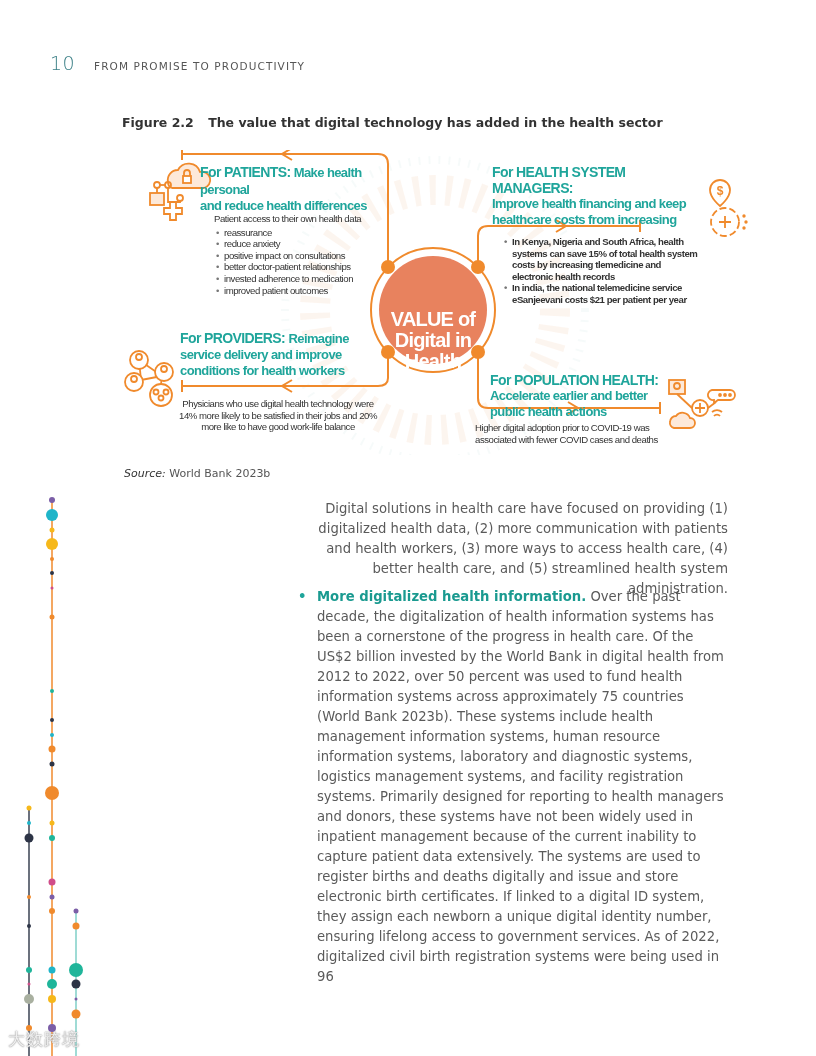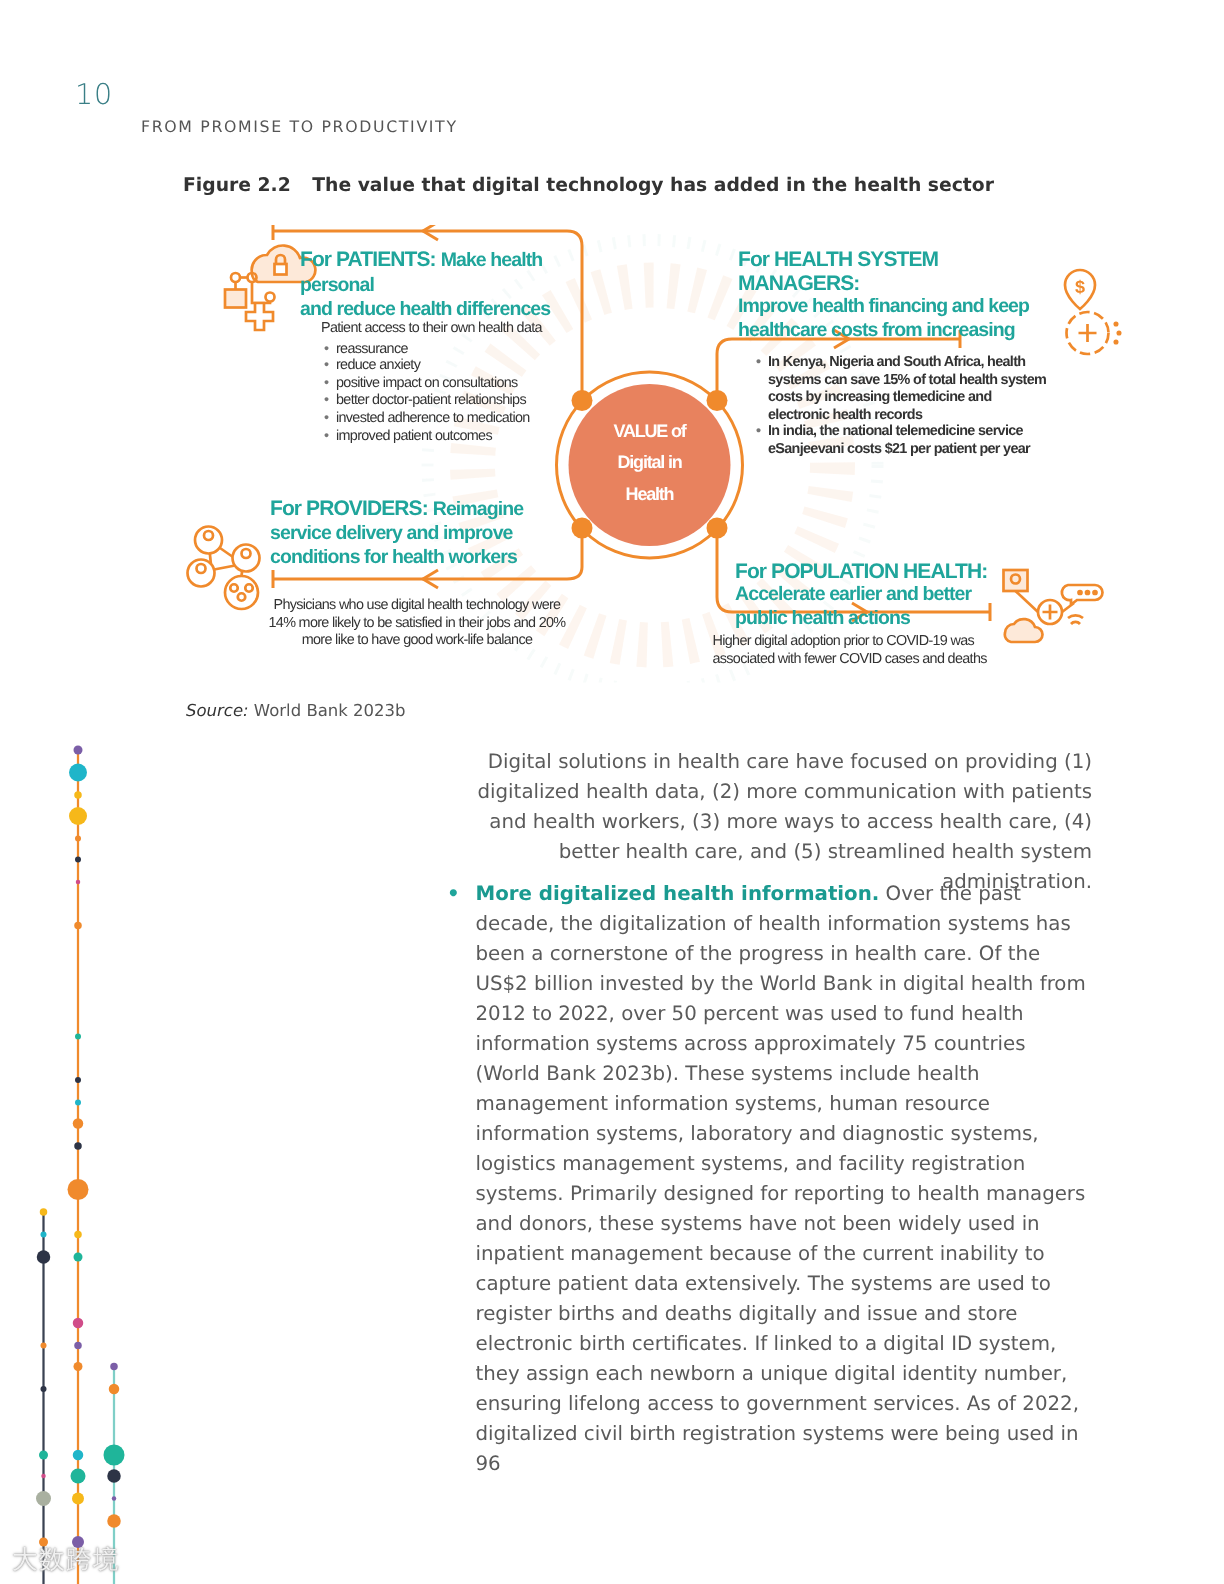--- a/index.html
+++ b/index.html
@@ -4,42 +4,42 @@
 <style>
   html, body { margin: 0; padding: 0; }
   body {
     width: 816px; height: 1056px; position: relative; overflow: hidden;
     background: #ffffff; font-family: "DejaVu Sans", sans-serif; color: #555;
   }
   .abs { position: absolute; }
 
   
   .page-num { left: 50px; top: 52px; font-size: 19px; color: #3a7f86; font-weight: 300; letter-spacing: 0.5px; }
-  .running-head { left: 94px; top: 60px; font-size: 10.5px; letter-spacing: 1.1px; color: #555; margin-top: 19px; }
+  .running-head { left: 94px; top: 60px; font-size: 10.5px; letter-spacing: 1.1px; color: #555; }
 
   
   .fig-caption { left: 122px; top: 115px; font-size: 12.5px; font-weight: bold; color: #333; }
   .fig-caption .num { margin-right: 10px; }
 
   
   .figure { left: 120px; top: 150px; width: 630px; height: 305px; }
   .fig-bg { position:absolute; left:0; top:0; width:630px; height:305px; }
 
   .teal-head { position: absolute; color: #1fa59b; font-family: "Liberation Sans", sans-serif;
                font-size: 14px; line-height: 16px; text-align: left; letter-spacing: -0.6px; }
   .teal-head b { font-weight: bold; }
   .teal-head .sub { font-weight: bold; font-size: 13px; }
   .body-small { position: absolute; color: #333; font-family: "Liberation Sans", sans-serif;
                 font-size: 9.6px; line-height: 11.6px; letter-spacing: -0.45px; }
   .body-small ul { margin: 2px; padding: 0; list-style: none; }
   .body-small li { padding-left: 8px; position: relative; }
   .body-small li::before { content: "•"; position: absolute; left: 0; color: #777; }
 
   .center-text { position: absolute; color: #fff; font-family: "Liberation Sans", sans-serif; font-weight: bold;
-                 font-size: 12px; line-height: 21px; text-align: center; letter-spacing: -0.8px; }
+                 font-size: 20px; line-height: 21px; text-align: center; letter-spacing: -0.8px; margin-top: 32px; }
 
   
   .source { left: 124px; top: 467px; font-size: 11px; color: #555; }
   .source i { color: #333; }
 
   
   .para { left: 298px; top: 499px; width: 430px; font-size: 13.2px; line-height: 20px; color: #5a5a5a; text-align: right; }
   .bullet-block { left: 298px; top: 587px; width: 430px; font-size: 13.2px; line-height: 20px; color: #5a5a5a; }
   .bullet-block .dot { position: absolute; left: 0; top: 0; color: #1fa59b; font-weight: bold; }
   .bullet-block .text { margin-left: 19px; }

